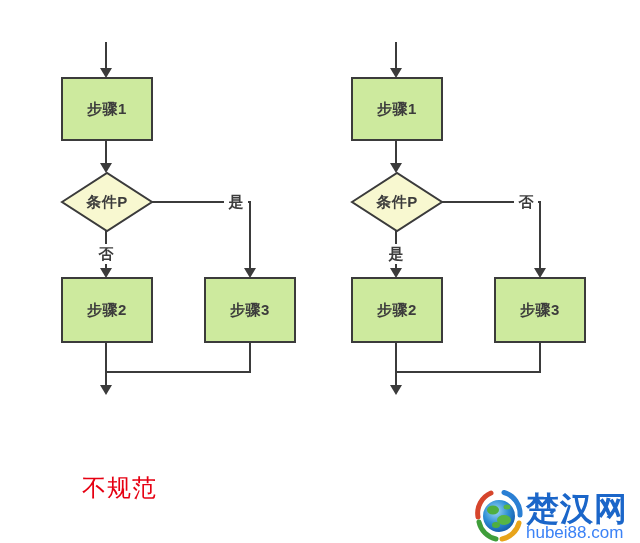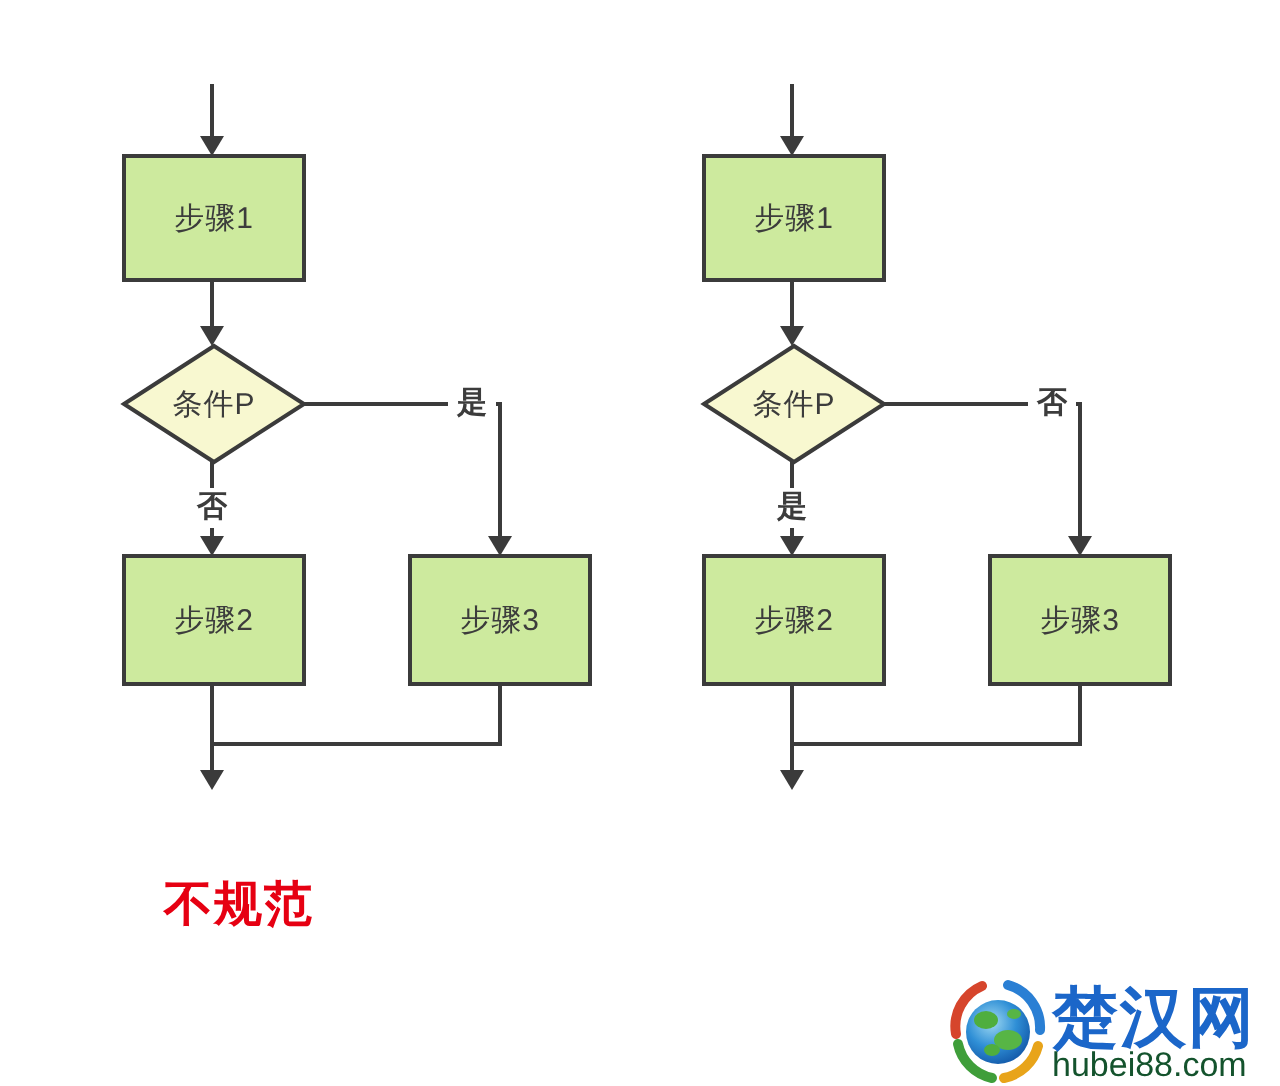--- a/index.html
+++ b/index.html
@@ -20,40 +20,40 @@
   }
   .chart-left  { left: 50px; }
   .chart-right { left: 340px; }
   .chart svg { position: absolute; left: 0; top: 0; }
   .node-label {
     position: absolute;
     display: flex;
     align-items: center;
     justify-content: center;
     font-size: 15px;
-    font-weight: normal;
+    font-weight: bold;
     color: #3c3c3c;
     letter-spacing: 0.5px;
   }
   .branch-label {
     position: absolute;
     width: 24px;
     height: 20px;
     line-height: 20px;
     text-align: center;
     font-size: 15px;
     font-weight: bold;
     color: #3c3c3c;
     background: #ffffff;
   }
   .caption {
     position: absolute;
-    top: 436px;
+    top: 472px;
     font-size: 24px;
-    font-weight: bold;
+    font-weight: normal;
     color: #e60012;
     letter-spacing: 1px;
   }
   .caption-left  { left: 82px; }
   .caption-right { left: 382px; }
   .watermark {
     position: absolute;
     left: 474px;
     top: 488px;
     width: 166px;
@@ -66,21 +66,21 @@
   .wm-name {
     font-size: 33px;
     font-weight: bold;
     color: #1b66c9;
     line-height: 34px;
     letter-spacing: 1px;
     white-space: nowrap;
   }
   .wm-domain {
     font-size: 17px;
-    color: #14532d;
+    color: #3b82f6;
     line-height: 17px;
     margin-top: -2px;
     white-space: nowrap;
   }
 </style>
 </head>
 <body>
 
 <div class="page">
 

